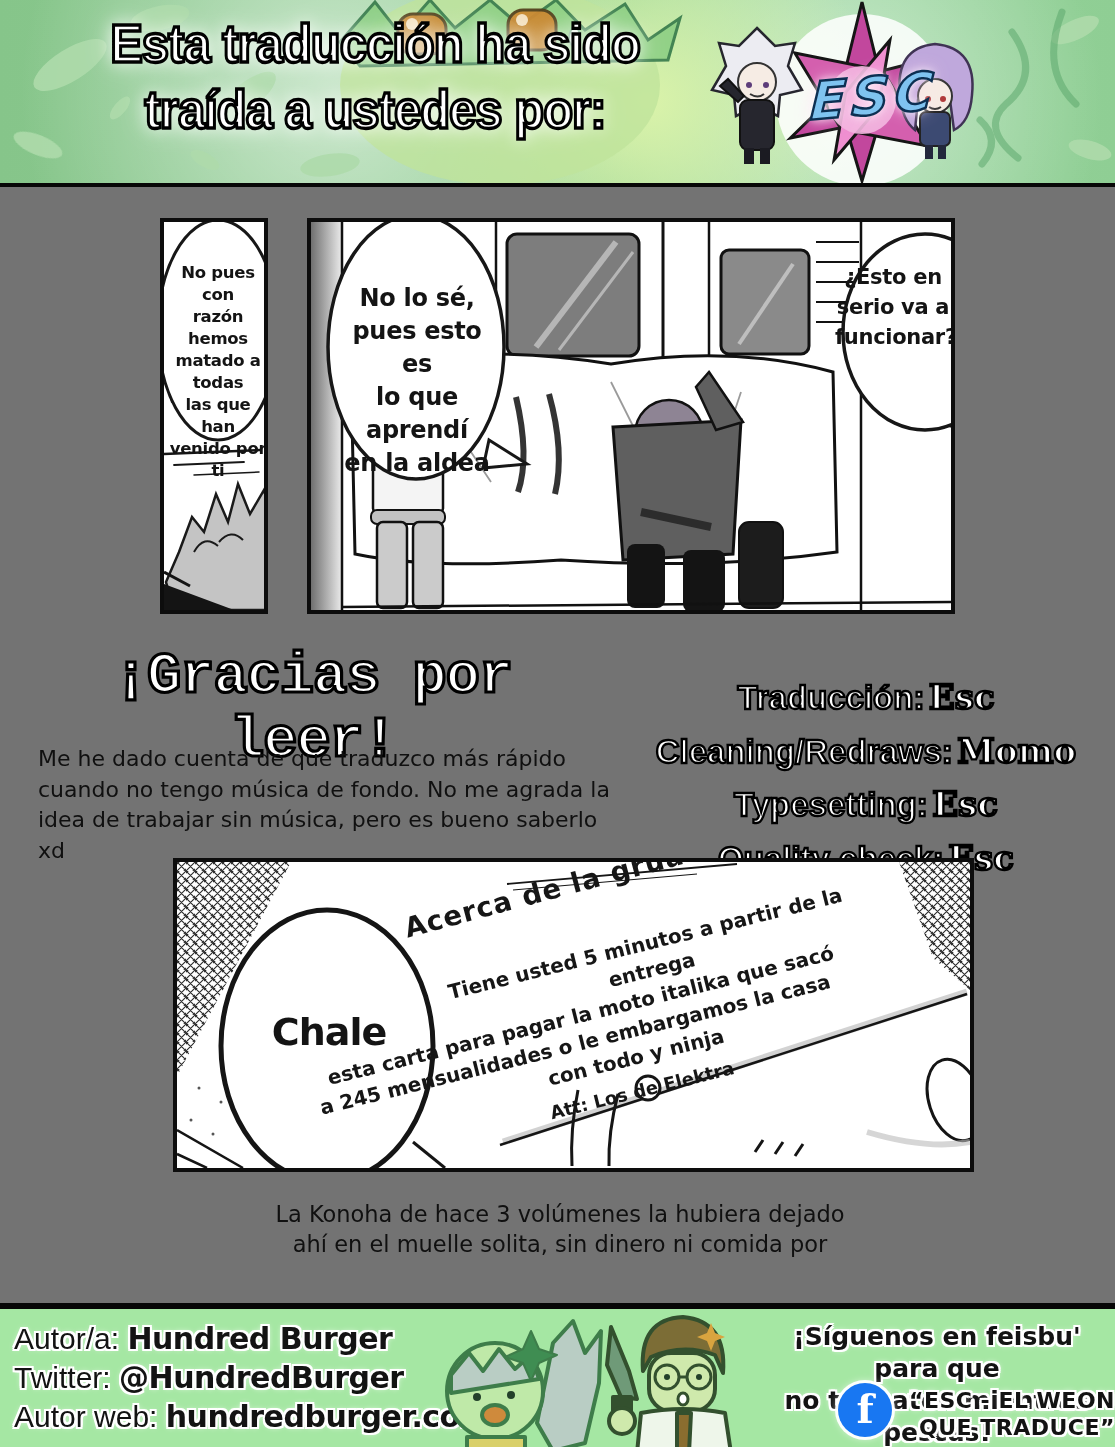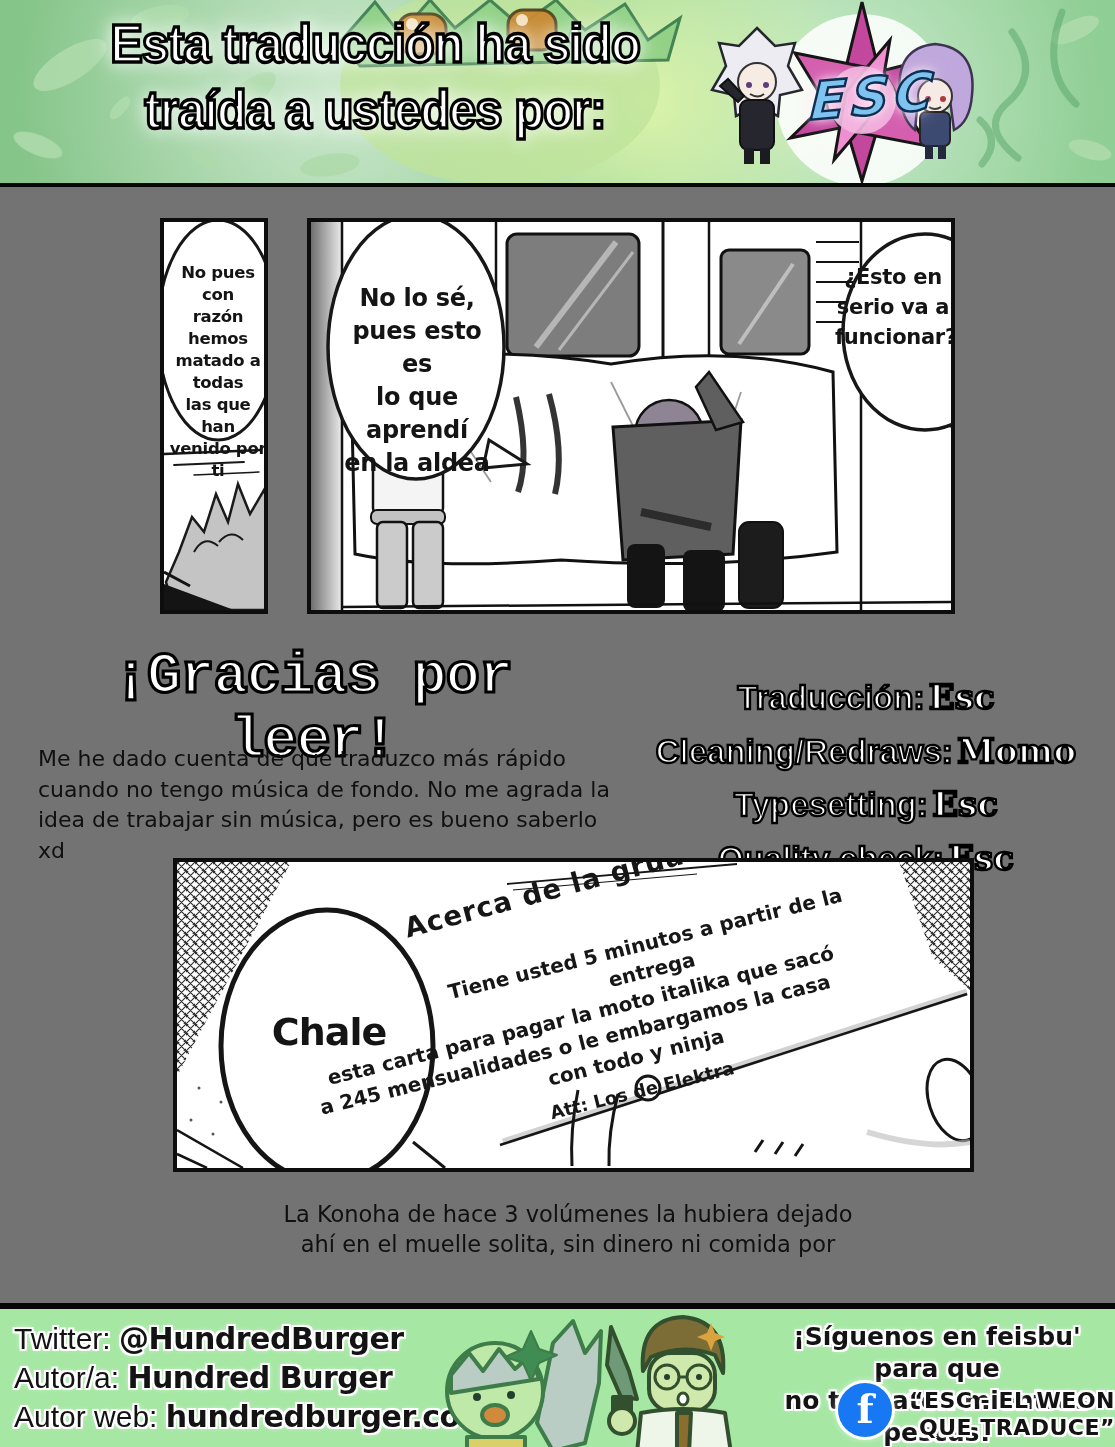--- a/index.html
+++ b/index.html
@@ -36,21 +36,21 @@
     font-family:Liberation Mono, monospace;font-weight:700;font-size:57px;
     color:#fff;-webkit-text-stroke:3.2px #000;letter-spacing:-1px;}
   .credits{position:absolute;left:625px;top:646px;width:482px;text-align:center;line-height:46.5px;margin-top:28px;}
   .credit-label{font-family:"Liberation Sans",sans-serif;font-weight:700;font-size:33px;
     color:#fff;-webkit-text-stroke:2.4px #000;}
   .credit-value{font-family:"DejaVu Serif",serif;font-weight:700;font-size:34px;
     color:#fff;-webkit-text-stroke:2.4px #000;}
   .note{position:absolute;left:38px;top:744px;width:572px;text-align:left;
     font-family:"DejaVu Sans",sans-serif;font-size:22px;line-height:30.5px;color:#101010;}
 
-  .caption{position:absolute;left:268px;top:1200px;width:600px;text-align:center;
+  .caption{position:absolute;left:260px;top:1200px;width:600px;text-align:center;
     font-family:"DejaVu Sans",sans-serif;font-size:22.5px;line-height:29.5px;color:#101010;}
 
   
   .letter-title{position:absolute;left:228px;top:50px;transform:rotate(-15deg);transform-origin:0 50%;
     font-family:"DejaVu Sans",sans-serif;font-weight:700;font-size:27.5px;color:#161616;
     white-space:nowrap;letter-spacing:1px;}
   .letter-body{position:absolute;left:140px;top:150px;width:560px;transform:rotate(-14deg);
     transform-origin:0 0;font-family:"DejaVu Sans",sans-serif;font-weight:700;font-size:20px;
     line-height:27px;color:#161616;text-align:center;}
   .lb1{margin-left:110px;} .lb2{margin-left:-50px;} .lb3{margin-left:-75px;} .lb4{margin-left:37px;}
@@ -336,26 +336,26 @@
   </div>
 
   <div class="caption">
     <div>La Konoha de hace 3 volúmenes la hubiera dejado</div>
     <div>ahí en el muelle solita, sin dinero ni comida por</div>
   </div>
 
   <div class="banner-bottom">
     <div class="footer-left wout">
       <div>
+        <span class="lbl">Autor/a:</span>
+        <span class="val">Hundred Burger</span>
+      </div>
+      <div>
         <span class="lbl">Twitter:</span>
         <span class="val">@HundredBurger</span>
-      </div>
-      <div>
-        <span class="lbl">Autor/a:</span>
-        <span class="val">Hundred Burger</span>
       </div>
       <div>
         <span class="lbl">Autor web:</span>
         <span class="val">hundredburger.com</span>
       </div>
     </div>
 
     <svg class="abs" style="left:415px;top:4px;" width="360" height="140" viewBox="0 0 360 140">
 
       <g stroke="#3e7d4a" stroke-width="4" stroke-linejoin="round">

